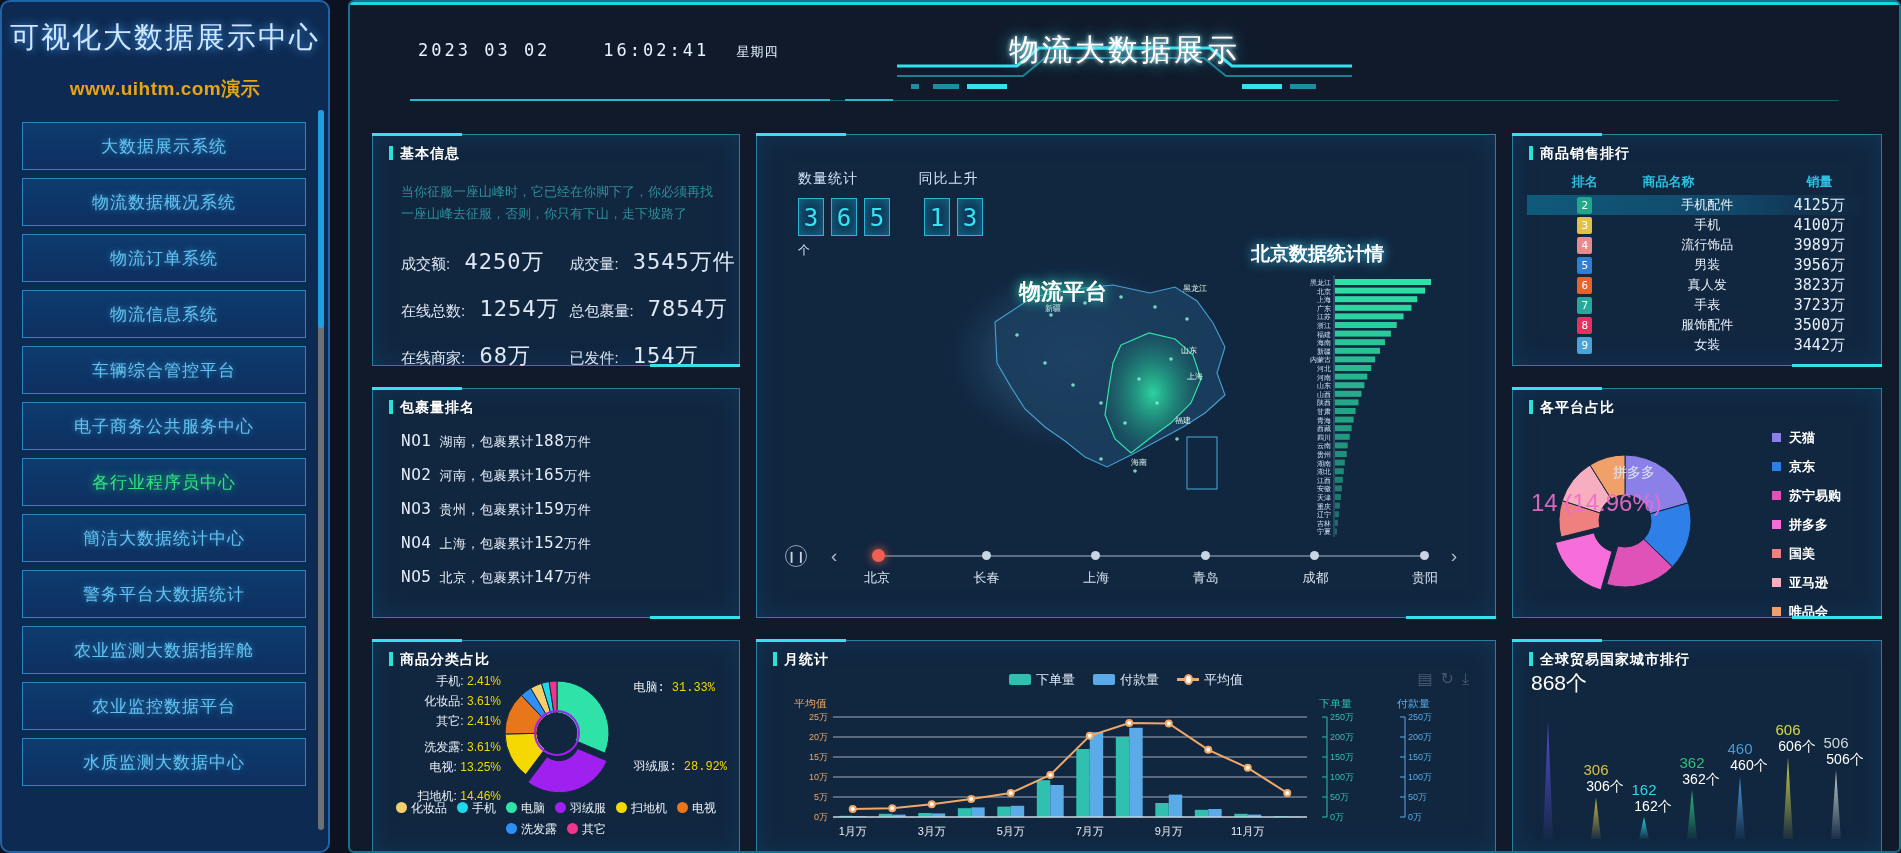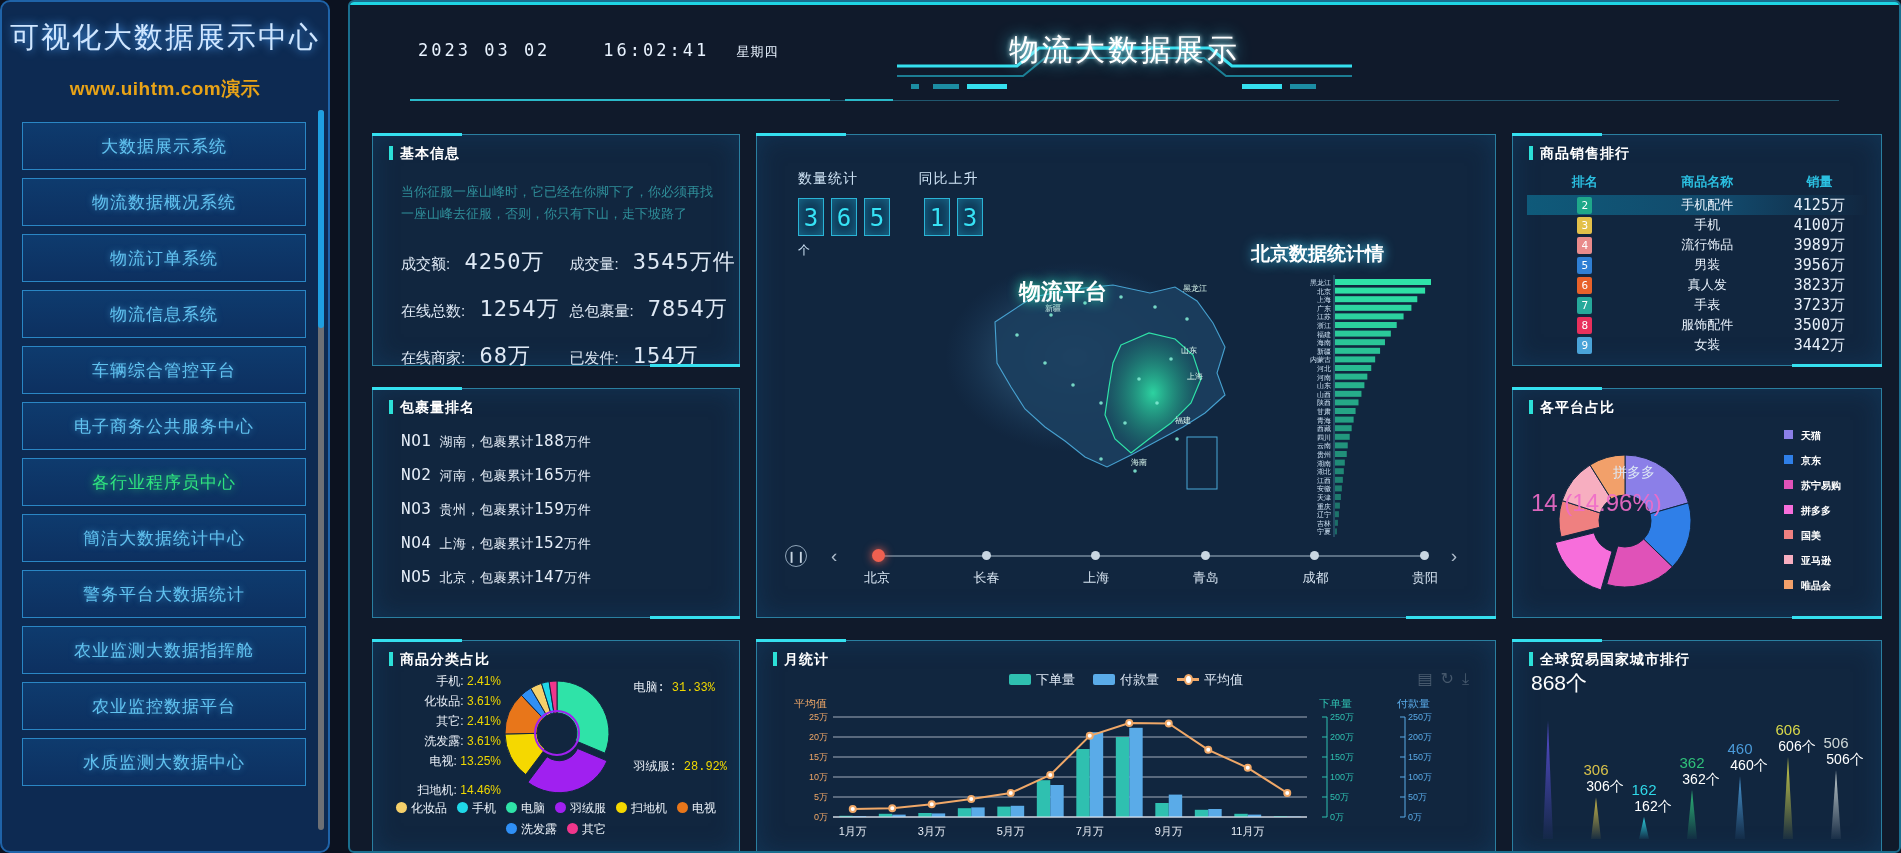--- a/index.html
+++ b/index.html
@@ -172,32 +172,32 @@
   .mo-legend { position:absolute; left:50%; transform:translateX(-50%); top:30px; font-size:13px; color:#dfe9f5; white-space:nowrap;}
   .mo-legend .sw { display:inline-block; width:22px; height:11px; vertical-align:-1px; margin-right:5px; border-radius:2px;}
   .mo-legend .item { margin:0 9px; }
   .mo-tools { position:absolute; right:18px; top:28px; color:#46586c; font-size:16px; letter-spacing:8px;}
 
   
   #card-sales { left:1162px; top:132px; width:370px; height:232px; }
   .tbl { width:100%; padding:6px 14px 0 14px; }
   .tbl-head { display:flex; color:#2bbfe0; font-size:13px; font-weight:bold; padding:4px 0; }
   .tbl-head div:nth-child(1){ width:34%; text-align:center;}
-  .tbl-head div:nth-child(2){ width:38%; text-align:center;}
+  .tbl-head div:nth-child(2){ width:38%; text-align:left;}
   .tbl-head div:nth-child(3){ width:28%; text-align:center;}
   .tbl-row { display:flex; align-items:center; font-size:13px; color:#e8f1fb; height:20px;}
   .tbl-row.hl { background:linear-gradient(90deg,#0f5a7a,#12486a 60%,#11263f); }
   .tbl-row div:nth-child(1){ width:34%; text-align:center;}
   .tbl-row div:nth-child(2){ width:38%; text-align:center;}
   .tbl-row div:nth-child(3){ width:28%; text-align:center; font-family:"DejaVu Sans Mono",monospace; font-size:15px;}
   .rk { display:inline-block; width:15px; height:17px; line-height:17px; color:#fff; font-size:11px; font-family:"DejaVu Sans Mono",monospace; border-radius:2px;}
 
   #card-plat { left:1162px; top:386px; width:370px; height:230px; }
   .pie-legend { position:absolute; right:40px; top:40px; }
-  .pl-item { color:#fff; font-size:10px; font-weight:bold; margin-bottom:11px; white-space:nowrap;font-family:Liberation Mono, monospace;}
+  .pl-item { color:#fff; font-size:13px; font-weight:bold; margin-bottom:11px; white-space:nowrap;font-family:Liberation Mono, monospace;}
   .pl-item i { display:inline-block; width:9px; height:9px; margin-right:8px; }
   .pie-tip { position:absolute; left:18px; top:100px; color:#f06cc9; font-size:24px; opacity:.9;}
   .pie-tip-name { position:absolute; left:100px; top:75px; color:#dde8f5; font-size:14px;}
 
   #card-city { left:1162px; top:638px; width:370px; height:215px; }
   .city-sum { position:absolute; left:18px; top:28px; color:#fff; font-size:21px; }
 </style>
 </head>
 <body>
 
@@ -287,21 +287,21 @@
             <path d="M126.00863211195794 64.94745191448872 A52 52 0 0 1 142.30839391990463 26.183214633931414 L164.27245919996332 49.455082551512085 A20 20 0 0 0 158.00332004306074 64.36440458249567 Z" fill="#e8761a" stroke="#11263f" stroke-width="1"></path>
             <path d="M142.30839391990463 26.183214633931414 A52 52 0 0 1 151.72696031115578 19.12542606878126 L167.89498473505992 46.74054848799279 A20 20 0 0 0 164.27245919996332 49.455082551512085 Z" fill="#2f8ff5" stroke="#11263f" stroke-width="1"></path>
             <path d="M151.72696031115578 19.12542606878126 A52 52 0 0 1 162.4914542250852 14.366493092394009 L172.03517470195584 44.91018965092077 A20 20 0 0 0 167.89498473505992 46.74054848799279 Z" fill="#f5d06a" stroke="#11263f" stroke-width="1"></path>
             <path d="M162.4914542250852 14.366493092394009 A52 52 0 0 1 170.1559691228142 12.595027676325358 L174.98306504723624 44.228856798586676 A20 20 0 0 0 172.03517470195584 44.91018965092077 Z" fill="#1fd8e8" stroke="#11263f" stroke-width="1"></path>
             <path d="M170.1559691228142 12.595027676325358 A52 52 0 0 1 178 12 L178 44 A20 20 0 0 0 174.98306504723624 44.228856798586676 Z" fill="#f0368c" stroke="#11263f" stroke-width="1"></path>
             <circle cx="178" cy="64" r="22" fill="none" stroke="#a020f0" stroke-width="2"></circle>
           </svg>
           <div style="position: absolute; left: 4px; top: 4px;">
             <div style="color: rgb(232, 238, 246); font-size: 12px; margin-bottom: 3px; white-space: nowrap; text-align: right; width: 118px;"><span>手机:</span> <span style="color:#f0d800">2.41%</span></div>
             <div style="color: rgb(232, 238, 246); font-size: 12px; margin-bottom: 3px; white-space: nowrap; text-align: right; width: 118px;"><span>化妆品:</span> <span style="color:#f0d800">3.61%</span></div>
-            <div style="color: rgb(232, 238, 246); font-size: 12px; margin-bottom: 3px; white-space: nowrap; text-align: right; width: 118px;"><span>其它:</span> <span style="color:#f0d800">2.41%</span></div>
+            <div style="color: rgb(232, 238, 246); font-size: 12px; margin-bottom: 9px; white-space: nowrap; text-align: right; width: 118px;"><span>其它:</span> <span style="color:#f0d800">2.41%</span></div>
             <div style="color: rgb(232, 238, 246); font-size: 12px; margin-bottom: 3px; white-space: nowrap; text-align: right; width: 118px;"><span>洗发露:</span> <span style="color:#f0d800">3.61%</span></div>
             <div style="color: rgb(232, 238, 246); font-size: 12px; margin-bottom: 12px; white-space: nowrap; text-align: right; width: 118px;"><span>电视:</span> <span style="color:#f0d800">13.25%</span></div>
             <div style="color: rgb(232, 238, 246); font-size: 12px; margin-bottom: 3px; white-space: nowrap; text-align: right; width: 118px;"><span>扫地机:</span> <span style="color:#f0d800">14.46%</span></div>
           </div>
           <div style="position: absolute; right: 6px; top: 10px; font-family: Liberation Mono, monospace;">
             <div style="color: rgb(232, 238, 246); font-size: 12px; margin-bottom: 62px; white-space: nowrap;"><span>电脑:</span> <span style="color:#f0d800">31.33%</span></div>
             <div style="color: rgb(232, 238, 246); font-size: 12px; margin-bottom: 0px; white-space: nowrap;"><span>羽绒服:</span> <span style="color:#f0d800">28.92%</span></div>
           </div>
           <div style="position: absolute; left: 0px; right: 0px; top: 128px; text-align: center; line-height: 20px;"><span style="color: rgb(234, 241, 248); font-size: 12px; margin: 0px 5px; white-space: nowrap;"><i style="display:inline-block;width:11px;height:11px;border-radius:50%;background:#f5d06a;vertical-align:-1px;margin-right:4px"></i><span>化妆品</span></span><span style="color: rgb(234, 241, 248); font-size: 12px; margin: 0px 5px; white-space: nowrap;"><i style="display:inline-block;width:11px;height:11px;border-radius:50%;background:#1fd8e8;vertical-align:-1px;margin-right:4px"></i><span>手机</span></span><span style="color: rgb(234, 241, 248); font-size: 12px; margin: 0px 5px; white-space: nowrap;"><i style="display:inline-block;width:11px;height:11px;border-radius:50%;background:#2fe3a8;vertical-align:-1px;margin-right:4px"></i><span>电脑</span></span><span style="color: rgb(234, 241, 248); font-size: 12px; margin: 0px 5px; white-space: nowrap;"><i style="display:inline-block;width:11px;height:11px;border-radius:50%;background:#a020f0;vertical-align:-1px;margin-right:4px"></i><span>羽绒服</span></span><span style="color: rgb(234, 241, 248); font-size: 12px; margin: 0px 5px; white-space: nowrap;"><i style="display:inline-block;width:11px;height:11px;border-radius:50%;background:#f5d800;vertical-align:-1px;margin-right:4px"></i><span>扫地机</span></span><span style="color: rgb(234, 241, 248); font-size: 12px; margin: 0px 5px; white-space: nowrap;"><i style="display:inline-block;width:11px;height:11px;border-radius:50%;background:#e8761a;vertical-align:-1px;margin-right:4px"></i><span>电视</span></span><span style="color: rgb(234, 241, 248); font-size: 12px; margin: 0px 5px; white-space: nowrap;"><i style="display:inline-block;width:11px;height:11px;border-radius:50%;background:#2f8ff5;vertical-align:-1px;margin-right:4px"></i><span>洗发露</span></span><span style="color: rgb(234, 241, 248); font-size: 12px; margin: 0px 5px; white-space: nowrap;"><i style="display:inline-block;width:11px;height:11px;border-radius:50%;background:#f0368c;vertical-align:-1px;margin-right:4px"></i><span>其它</span></span></div>
         </div>

